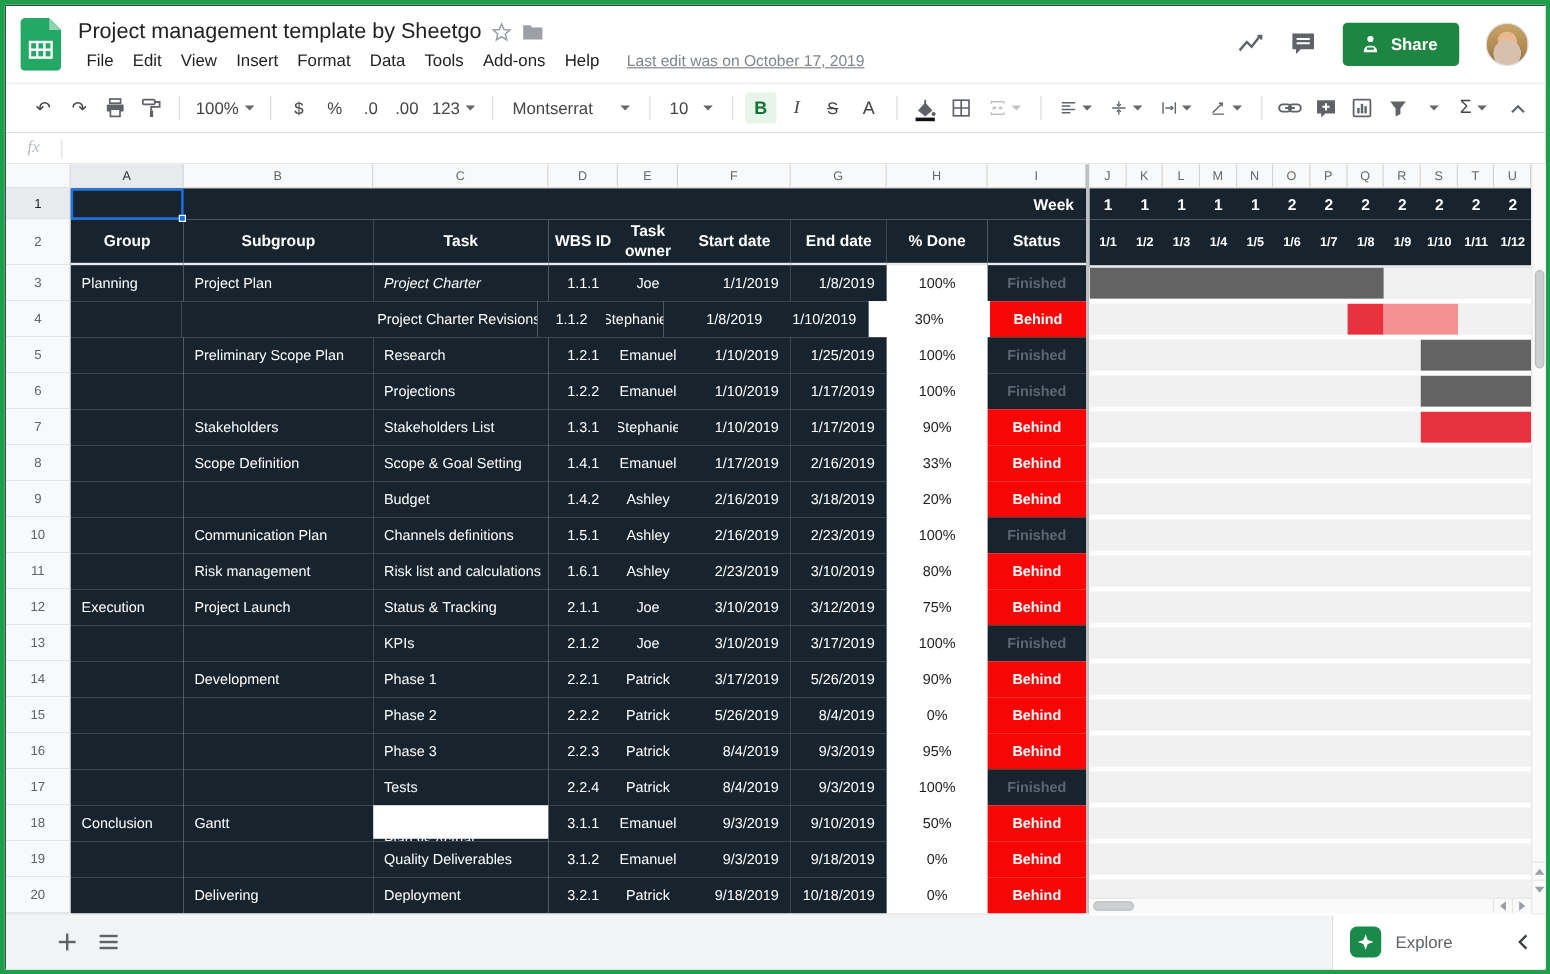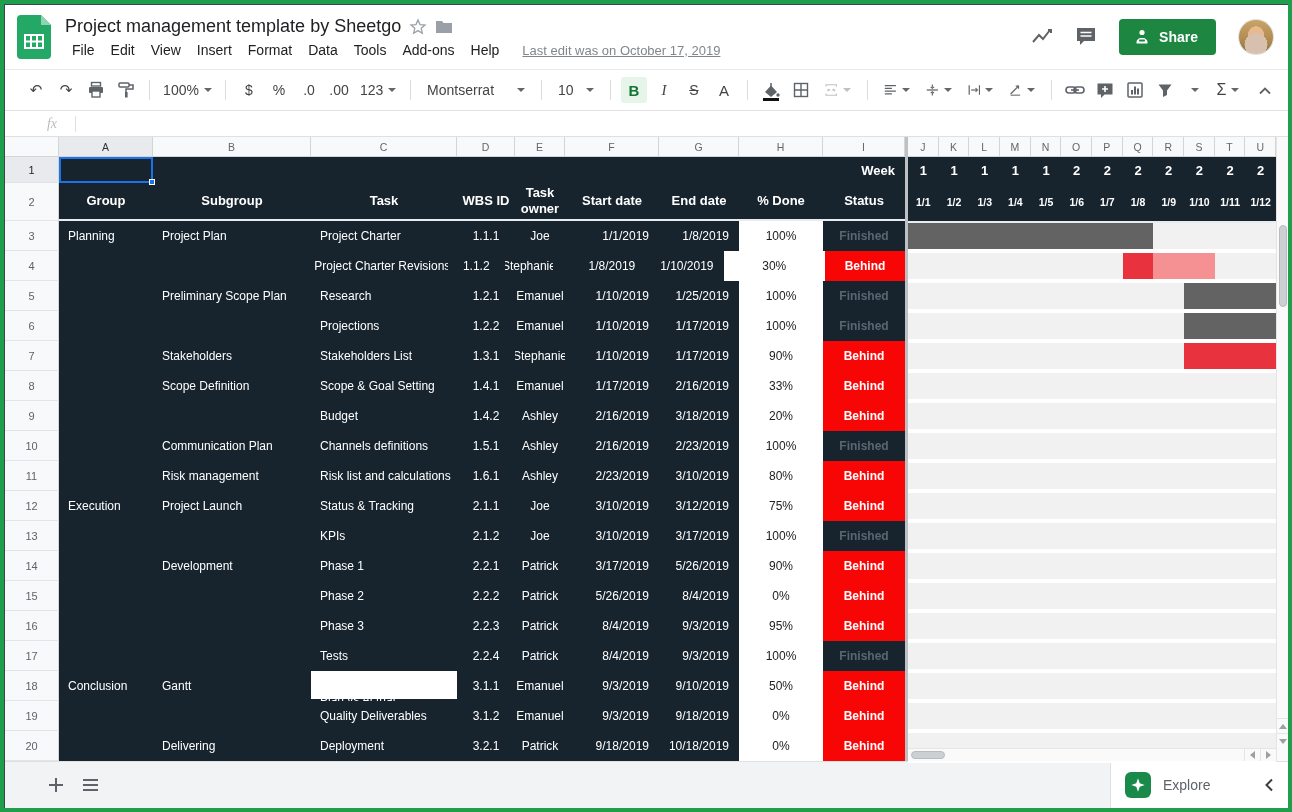--- a/index.html
+++ b/index.html
@@ -32,21 +32,21 @@
   .caret { width:0; height:0; border-left:4px solid transparent; border-right:4px solid transparent; border-top:4px solid #666; display:inline-block; }
   .glyph { font-size:15px; }
   .bold-on { background:#e6f4ea; color:#137333; font-weight:bold; font-size:15px; }
   .ital { font-style:italic; font-family:"Liberation Serif",serif; font-size:15px; }
   .strike { text-decoration:line-through; font-size:14px; }
   .underbar { position:absolute; bottom:2px; left:5px; right:5px; height:3px; background:#111; }
   .dim { opacity:.4; }
   .toolbar-spacer { flex:1 1 auto; }
 
   
-  .fxbar { height:26px; display:flex; align-items:center; border-bottom:1px solid #e0e0e0; flex:0 0 auto;padding-left:24px; }
+  .fxbar { height:26px; display:flex; align-items:center; border-bottom:1px solid #e0e0e0; flex:0 0 auto; }
   .fx { width:46px; text-align:center; font-style:italic; font-family:"Liberation Serif",serif; color:#b8bcc0; font-size:14px; }
   .fxsep { width:1px; height:16px; background:#e0e0e0; }
   .fxinput { flex:1; height:100%; }
 
   
   .grid { height:624px; display:flex; flex:0 0 auto; position:relative; background:#fff; }
   .left-pane { width:900px; flex:0 0 auto; }
   .freeze-divider { width:3px; background:#bdc1c6; flex:0 0 auto; }
   .right-pane { width:368px; flex:0 0 auto; position:relative; background:#fafafa; }
   .vscroll { width:13px; flex:0 0 auto; background:#fafafa; border-left:1px solid #e5e5e5; position:relative; }
@@ -376,21 +376,21 @@
             <div class="hcell under" style="width: 94px;">Start date</div>
             <div class="hcell under" style="width: 80px;">End date</div>
             <div class="hcell under" style="width: 84px;">% Done</div>
             <div class="hcell under" style="width: 82px;">Status</div>
           </div>
       <div id="left-body">
             <div class="srow drow">
               <div class="rownum" style="height: 30px;">3</div>
               <div class="dcell al" style="width: 94px;">Planning</div>
               <div class="dcell al" style="width: 158px;">Project Plan</div>
-              <div class="dcell al" style="width: 146px;">Project Charter</div>
+              <div class="dcell al" style="width: 146px; font-style: italic;">Project Charter</div>
               <div class="dcell ac" style="width: 58px;">1.1.1</div>
               <div class="dcell ac" style="width: 50px;">Joe</div>
               <div class="dcell ar" style="width: 94px;">1/1/2019</div>
               <div class="dcell ar" style="width: 80px;">1/8/2019</div>
               <div class="dcell ac done-cell" style="width: 84px;">100%</div>
               <div class="dcell st-finished" style="background: rgb(23, 36, 46); color: rgb(90, 103, 114); width: 82px;">Finished</div>
             </div>
             <div class="srow drow">
               <div class="rownum" style="height: 30px;">4</div>
               <div class="dcell al" style="width: 94px;"></div>

